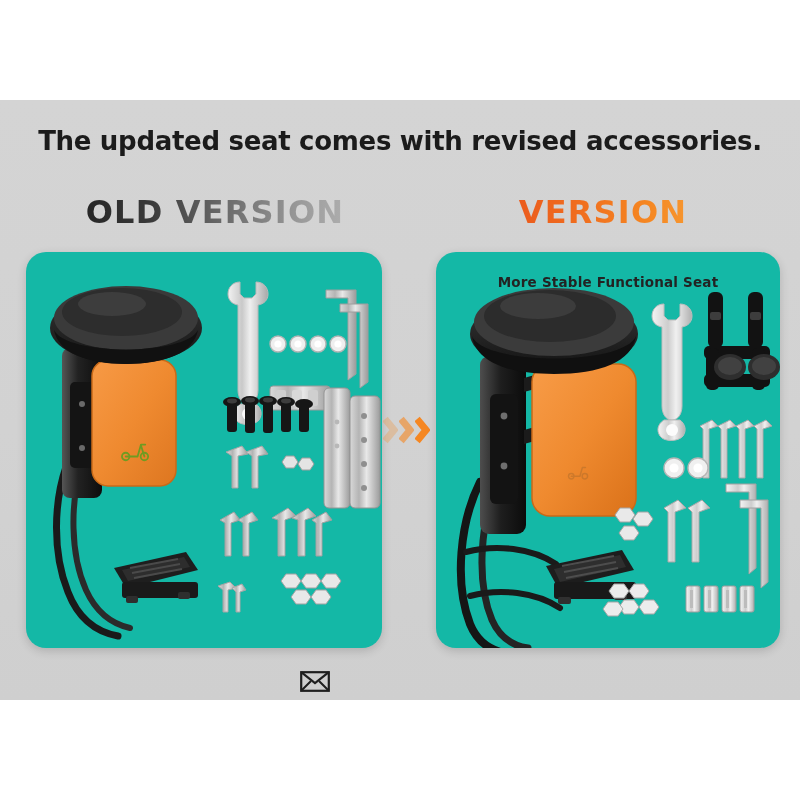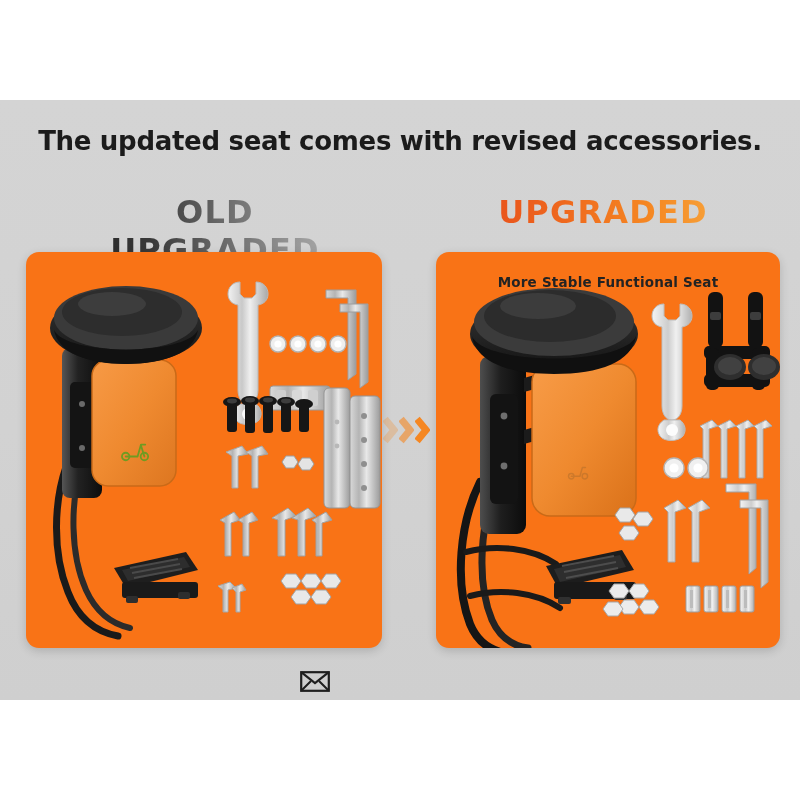--- a/index.html
+++ b/index.html
@@ -20,21 +20,21 @@
   
   .vlabel { position:absolute; top:193px; font-size:32px; font-weight:bold;
             letter-spacing:1.2px; font-family:"DejaVu Sans", sans-serif;
             -webkit-background-clip:text; background-clip:text; color:transparent; }
   .vlabel-old { left:70px; width:290px; text-align:center;
      background-image:linear-gradient(90deg,#222 0%,#3a3a3a 28%,#6e6e6e 55%,#9b9b9b 80%,#b4b4b4 100%); }
   .vlabel-new { left:488px; width:230px; text-align:center;
      background-image:linear-gradient(90deg,#e8521c 0%,#ef6a1e 35%,#f58722 70%,#f7a23a 100%); }
 
   
-  .card { position:absolute; background:#f97316; border-radius:13px;
+  .card { position:absolute; background:#14b8a6; border-radius:20px;
           box-shadow:0 3px 10px rgba(0,0,0,.16); overflow:hidden; }
   #card-old { left:26px; top:252px; width:356px; height:396px; }
   #card-new { left:436px; top:252px; width:344px; height:396px; }
 
   .card-sub { position:absolute; left:0; top:22px; width:100%; text-align:center;
               font-size:13.5px; font-weight:bold; color:#232323;
               font-family:"DejaVu Sans", sans-serif; letter-spacing:.2px; }
 
   
   .arrows { position:absolute; left:383px; top:412px; width:52px; height:36px;
@@ -53,22 +53,22 @@
 </style>
 </head>
 <body>
 
 <div id="stage">
 
   <div class="band"></div>
 
   <div class="headline">The updated seat comes with revised accessories.</div>
 
-  <div class="vlabel vlabel-old">OLD UPGRADED</div>
-  <div class="vlabel vlabel-new">UPGRADED</div>
+  <div class="vlabel vlabel-old">OLD VERSION</div>
+  <div class="vlabel vlabel-new">VERSION</div>
 
   <div class="card" id="card-old">
     <svg class="prod" style="left:0;top:0;" width="356" height="396" viewBox="0 0 356 396">
       <defs>
         <linearGradient id="ocush" x1="0" y1="0" x2="0" y2="1">
           <stop offset="0" stop-color="#4b4b4b"></stop>
             <stop offset=".35" stop-color="#2a2a2a"></stop>
           <stop offset="1" stop-color="#141414"></stop>
         </linearGradient>
         <linearGradient id="opan" x1="0" y1="0" x2="1" y2="1">

